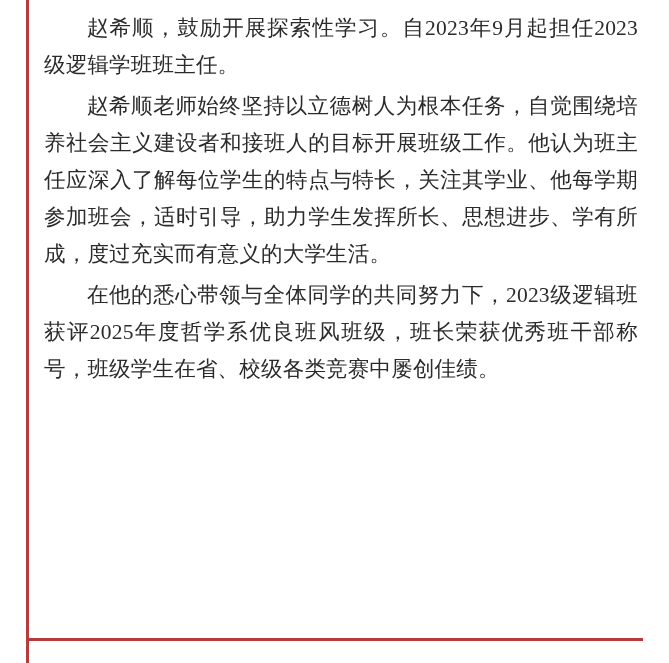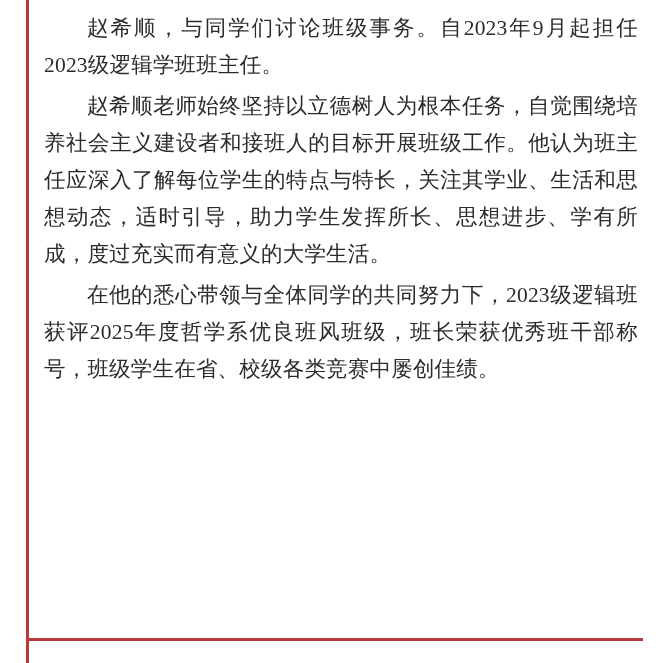--- a/index.html
+++ b/index.html
@@ -56,17 +56,17 @@
   }
 </style>
 </head>
 <body>
 
 <div class="page">
   <div class="rule-left"></div>
   <div class="rule-bottom"></div>
 
   <div class="content">
-    <p class="para">赵希顺，与同学们讨论班级事务。自2023年9月起担任2023级逻辑学班班主任。</p>
-    <p class="para">赵希顺老师始终坚持以立德树人为根本任务，自觉围绕培养社会主义建设者和接班人的目标开展班级工作。他认为班主任应深入了解每位学生的特点与特长，关注其学业、生活和思想动态，适时引导，助力学生发挥所长、思想进步、学有所成，度过充实而有意义的大学生活。</p>
+    <p class="para">赵希顺，鼓励开展探索性学习。自2023年9月起担任2023级逻辑学班班主任。</p>
+    <p class="para">赵希顺老师始终坚持以立德树人为根本任务，自觉围绕培养社会主义建设者和接班人的目标开展班级工作。他认为班主任应深入了解每位学生的特点与特长，关注其学业、他每学期参加班会，适时引导，助力学生发挥所长、思想进步、学有所成，度过充实而有意义的大学生活。</p>
     <p class="para">在他的悉心带领与全体同学的共同努力下，2023级逻辑班获评2025年度哲学系优良班风班级，班长荣获优秀班干部称号，班级学生在省、校级各类竞赛中屡创佳绩。</p>
   </div>
 </div>
 
 </body></html>

